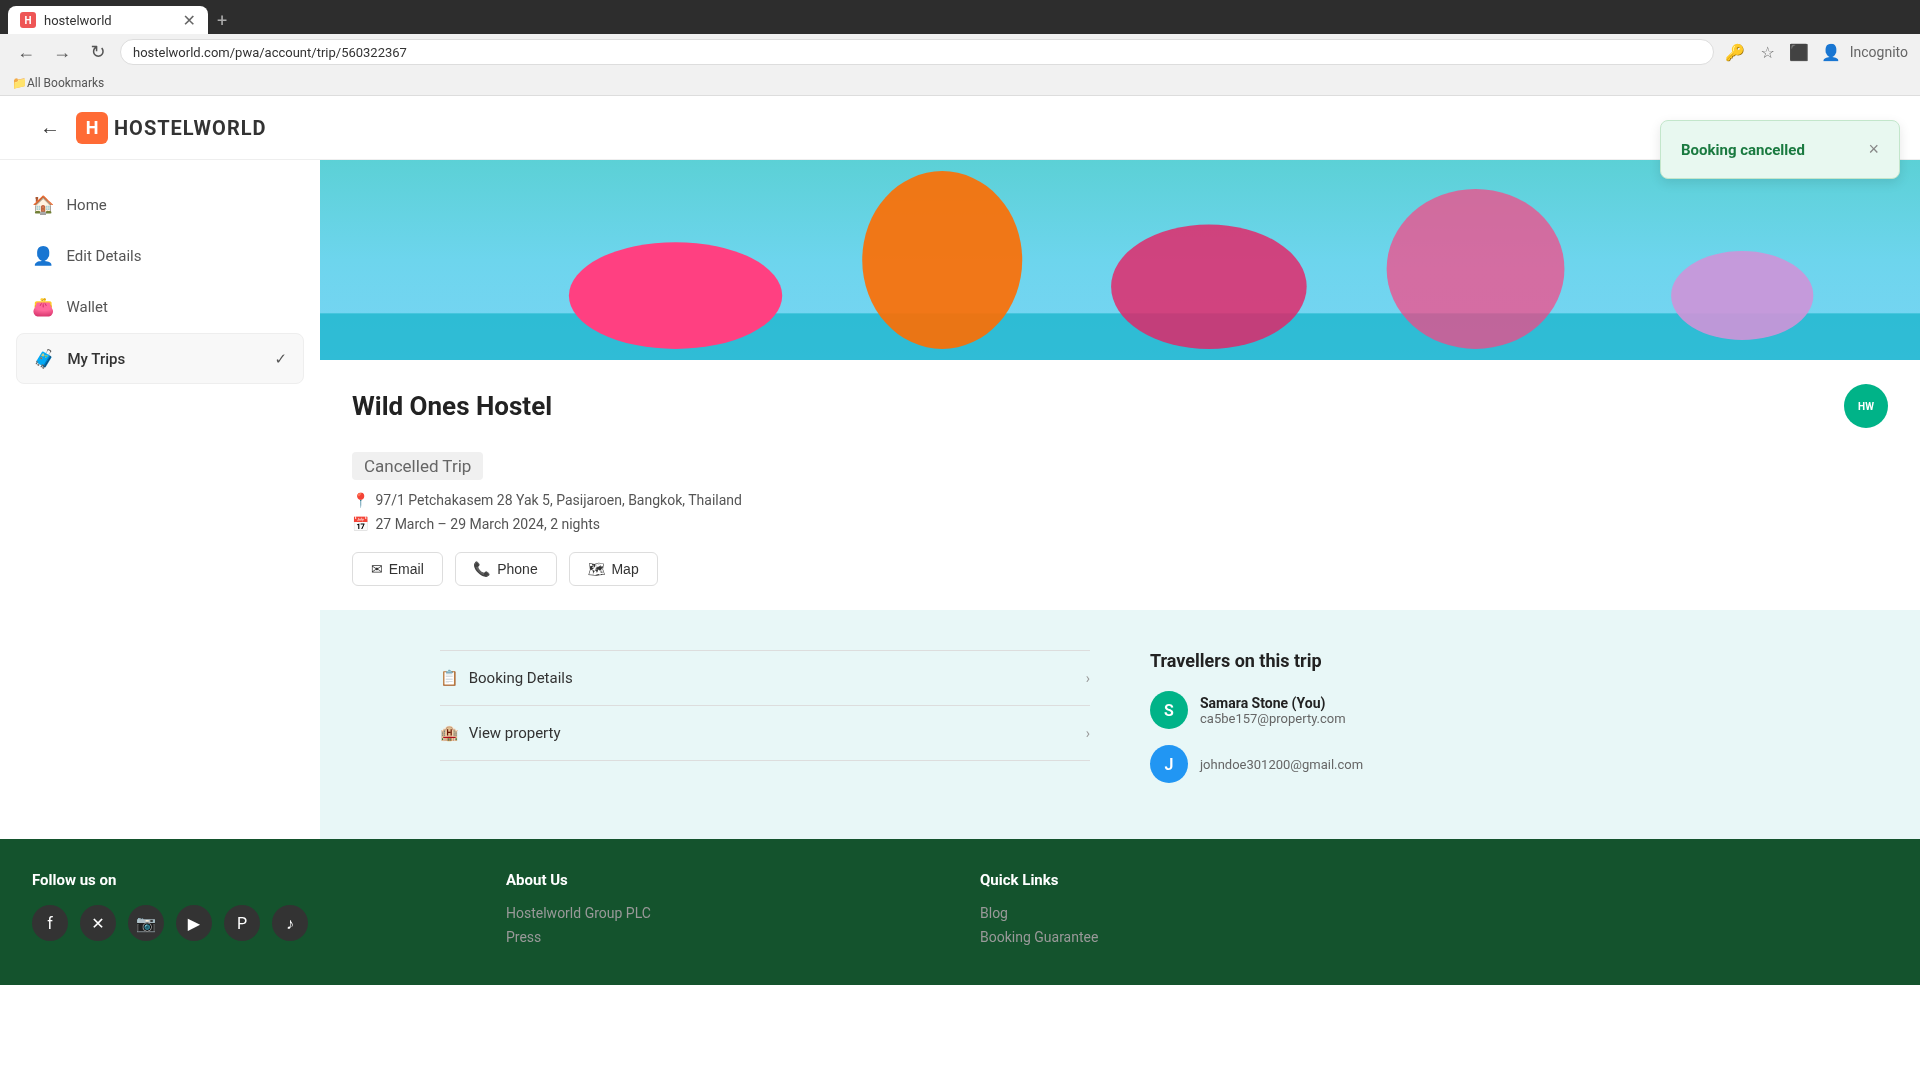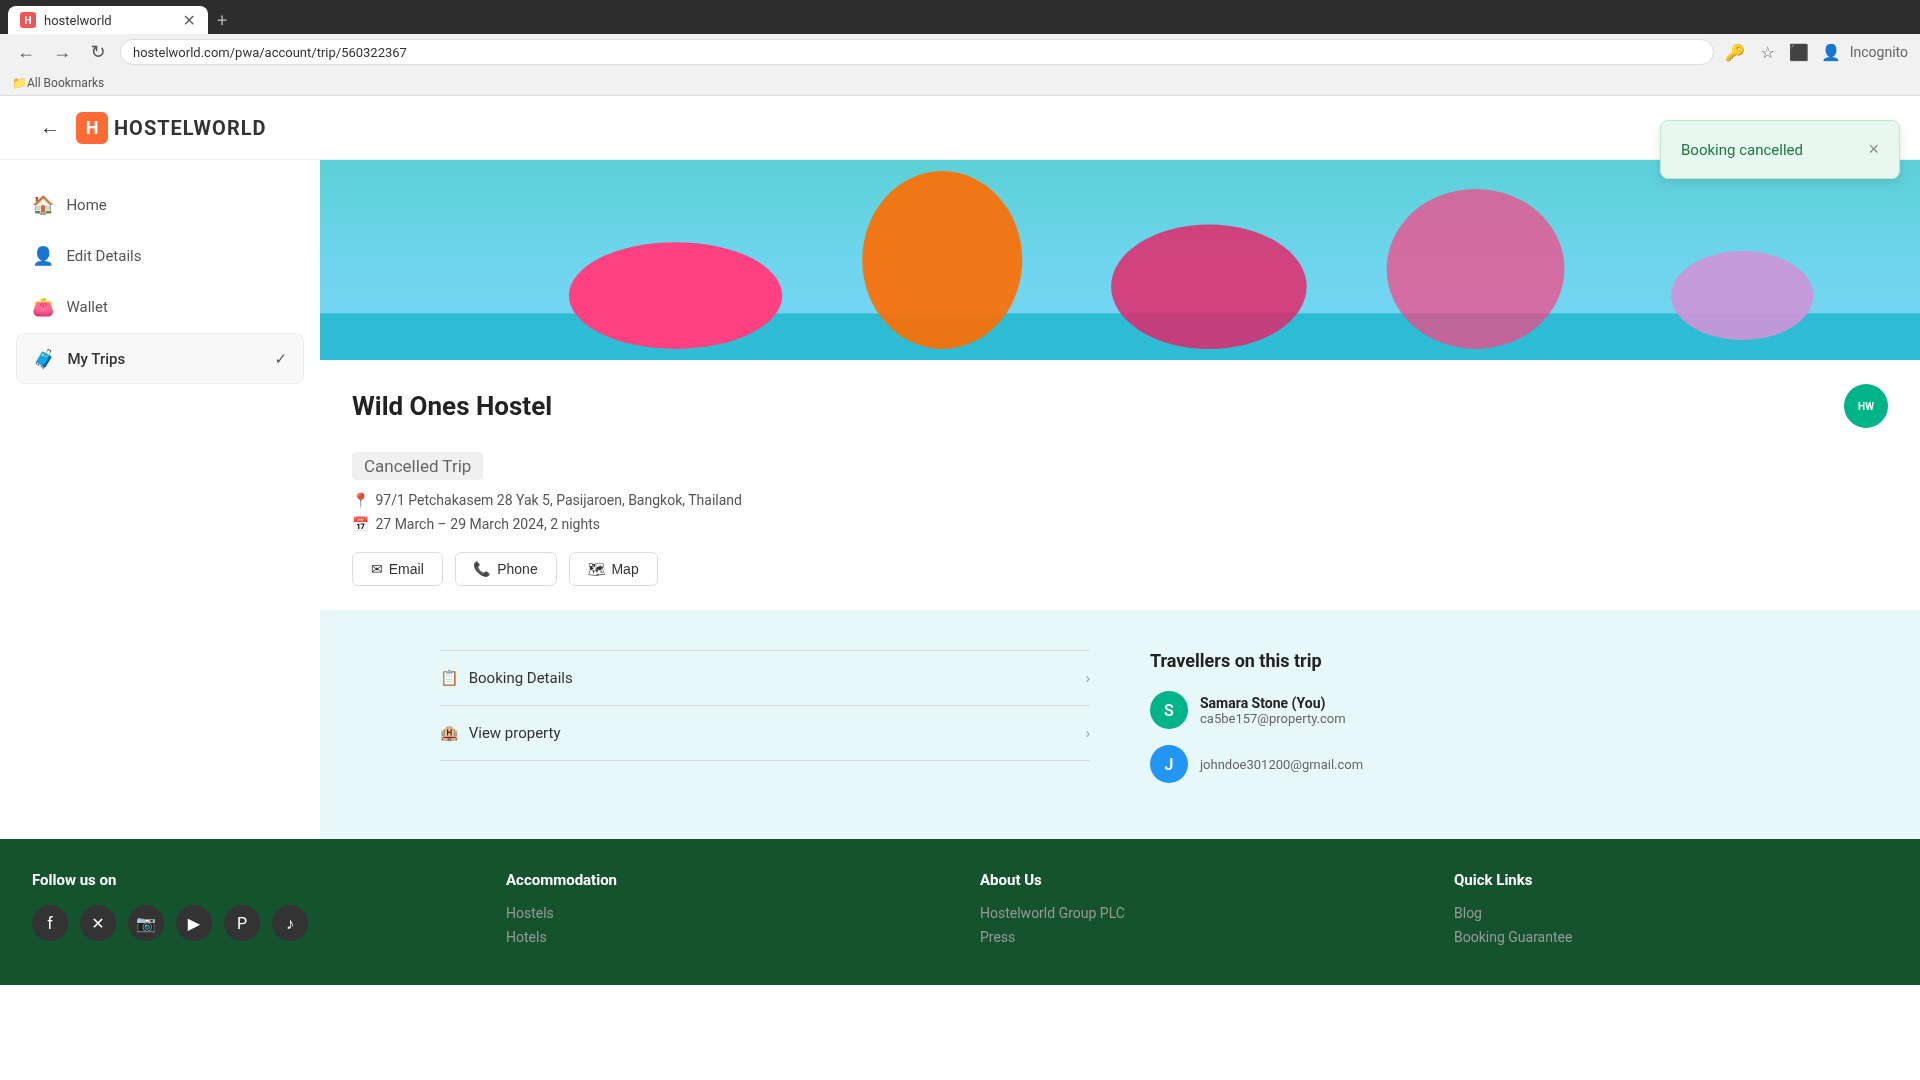--- a/index.html
+++ b/index.html
@@ -78,21 +78,21 @@
     
     .site-footer { background: #14532d; color: #ccc; padding: 32px; }
     .footer-grid { display: grid; grid-template-columns: 1fr 1fr 1fr 1fr; gap: 40px; }
     .footer-section h4 { color: #fff; margin-bottom: 16px; font-size: 15px; }
     .footer-section p, .footer-section a { color: #999; font-size: 14px; display: block; margin-bottom: 8px; text-decoration: none; cursor: pointer; }
     .social-icons { display: flex; gap: 12px; margin-top: 8px; }
     .social-icon { width: 36px; height: 36px; border-radius: 50%; background: #333; display: flex; align-items: center; justify-content: center; cursor: pointer; color: #fff; font-size: 16px; }
 
     
     .toast-notification { position: fixed; top: 120px; right: 20px; background: #e8f8f0; border: 1px solid #c3e6cb; border-radius: 8px; padding: 18px 20px; display: flex; align-items: center; justify-content: space-between; gap: 12px; min-width: 240px; max-width: 300px; box-shadow: 0 4px 12px rgba(0,0,0,0.1); z-index: 1000; }
-    .toast-text { font-size: 15px; color: #1a7a40; font-weight: 400; }
+    .toast-text { font-size: 15px; color: #1a7a40; font-weight: 700; }
     .toast-close { background: none; border: none; cursor: pointer; font-size: 18px; color: #888; }
   </style>
 </head>
 <body>
 
 <div class="browser-chrome">
   <div class="browser-tabs">
     <div class="browser-tab">
       <div class="tab-favicon">
         <span>H</span>
@@ -264,25 +264,20 @@
         <div class="social-icons">
           <div class="social-icon">f</div>
           <div class="social-icon">✕</div>
           <div class="social-icon">📷</div>
           <div class="social-icon">▶</div>
           <div class="social-icon">P</div>
           <div class="social-icon">♪</div>
         </div>
       </div>
       <div class="footer-section">
-        <h4>Accommodation</h4>
-        <a>Hostels</a>
-        <a>Hotels</a>
-      </div>
-      <div class="footer-section">
         <h4>About Us</h4>
         <a>Hostelworld Group PLC</a>
         <a>Press</a>
       </div>
       <div class="footer-section">
         <h4>Quick Links</h4>
         <a>Blog</a>
         <a>Booking Guarantee</a>
       </div>
     </div>

